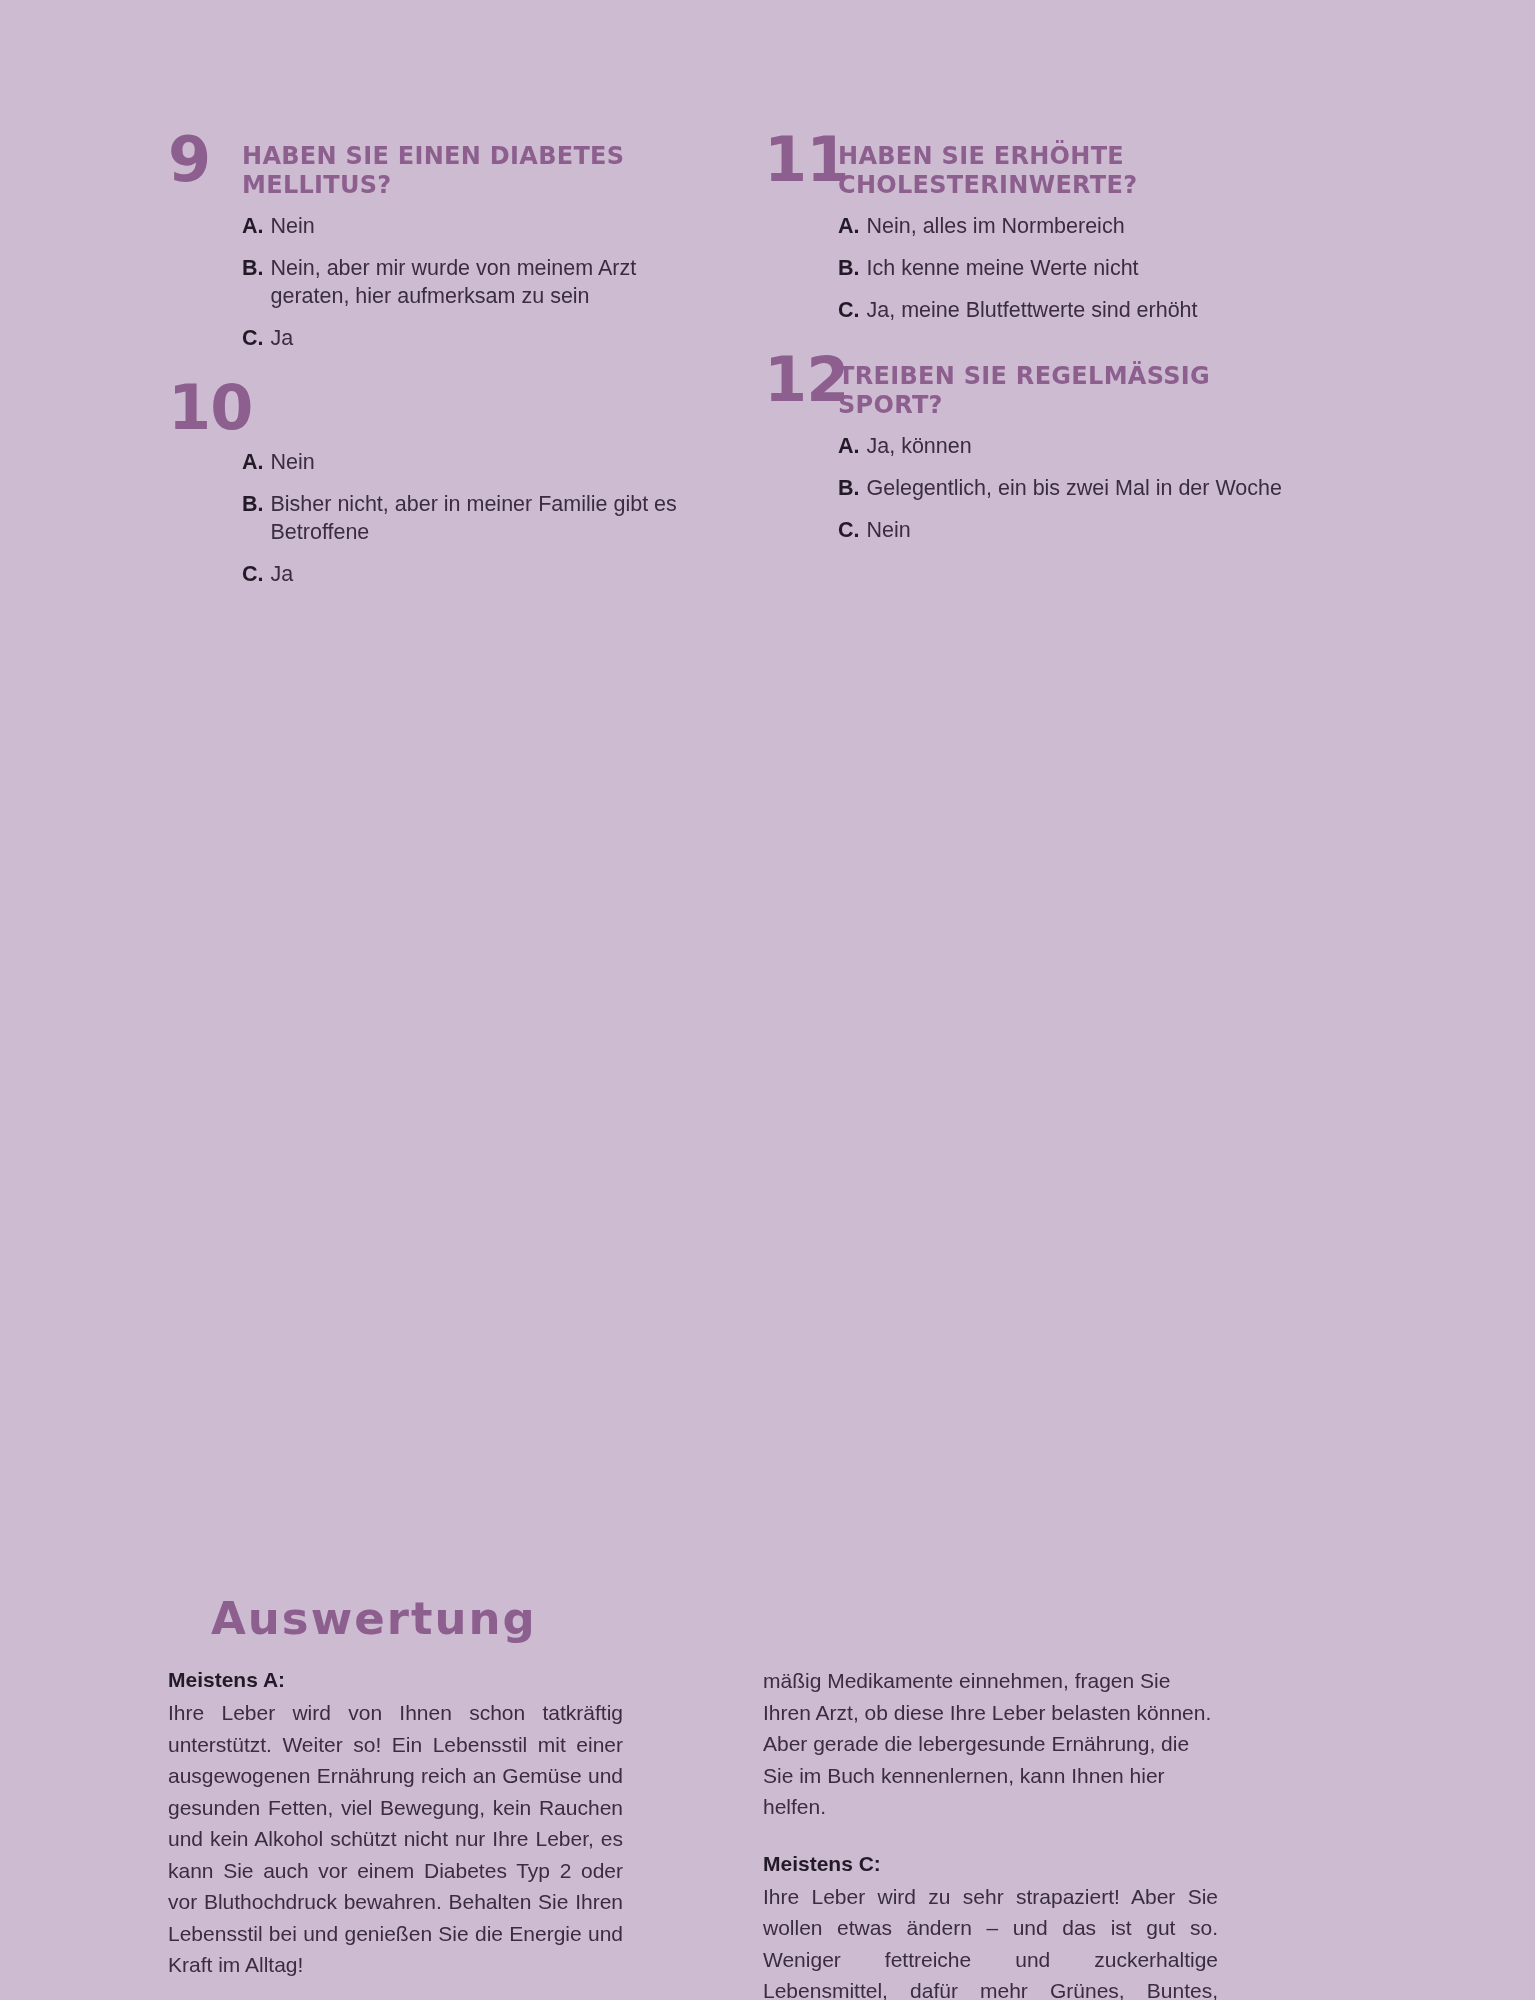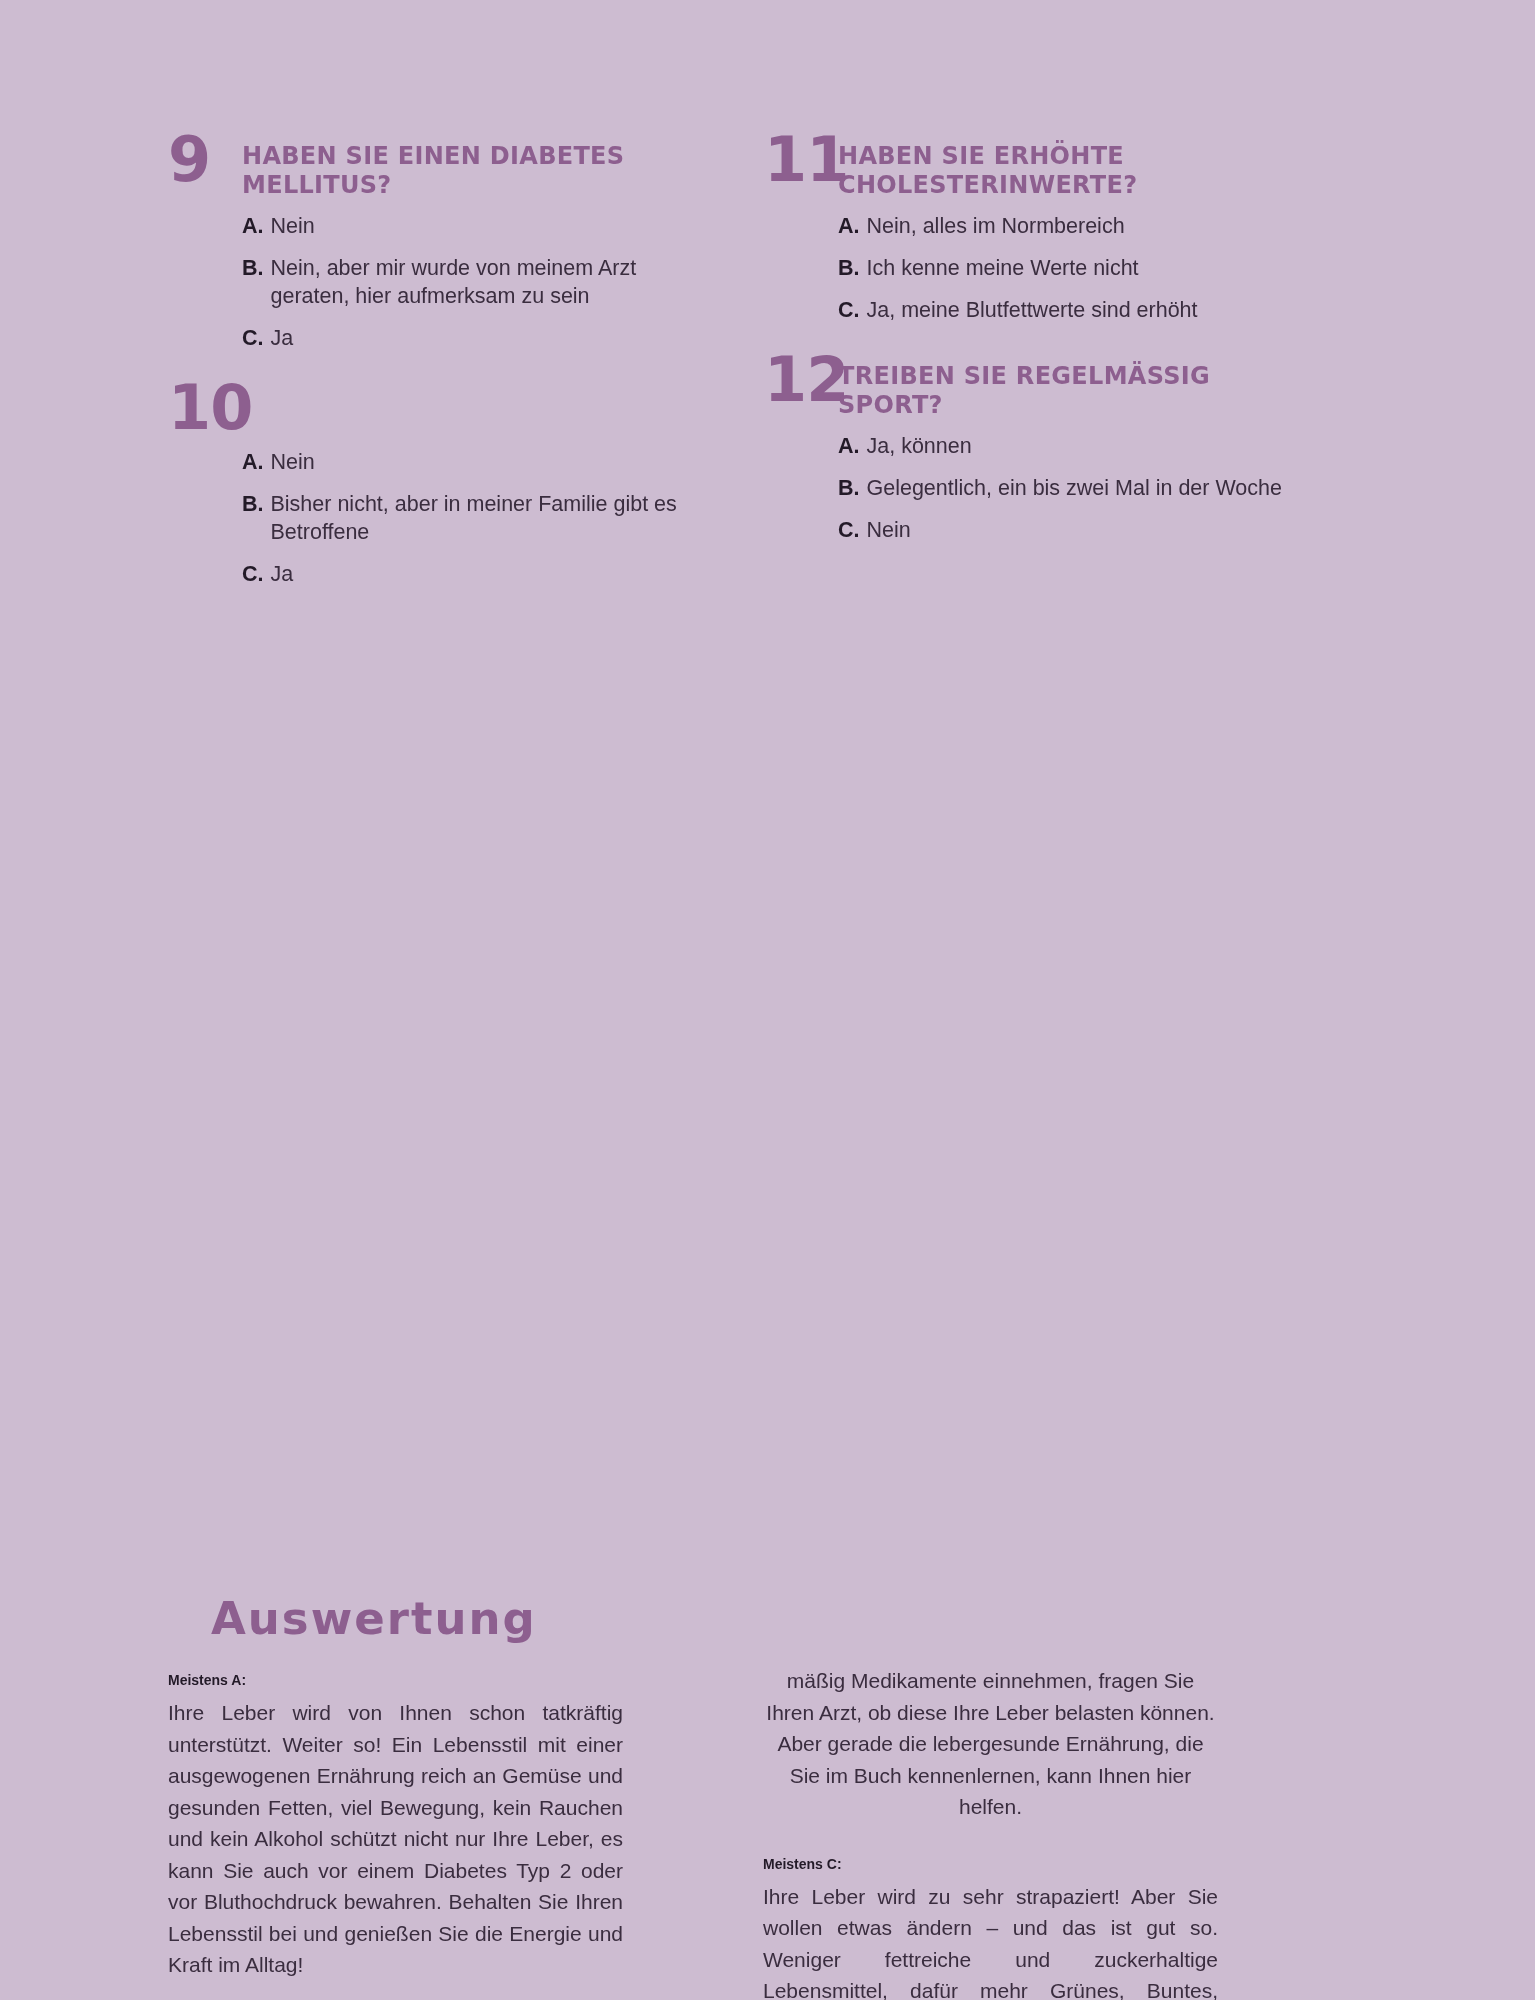--- a/index.html
+++ b/index.html
@@ -116,35 +116,35 @@
     width: 455px;
   }
   .eval-col.right {
     margin-left: 140px;
   }
   .eval-block {
     margin-bottom: 26px;
   }
   .eval-title {
     font-weight: 700;
-    font-size: 14px;
+    font-size: 21px;
     line-height: 30px;
     color: #231a28;
     margin-bottom: 2px;
   }
   .eval-body {
     font-size: 21px;
     line-height: 31.5px;
     color: #3a2d3f;
     text-align: justify;
     text-justify: inter-word;
     hyphens: manual;
   }
   .eval-body.nojust {
-    text-align: center;
+    text-align: left;
   }
 </style>
 </head>
 <body>
 
 <div class="page">
 
   <div class="quiz-area">
 
     <div class="quiz-col left">

